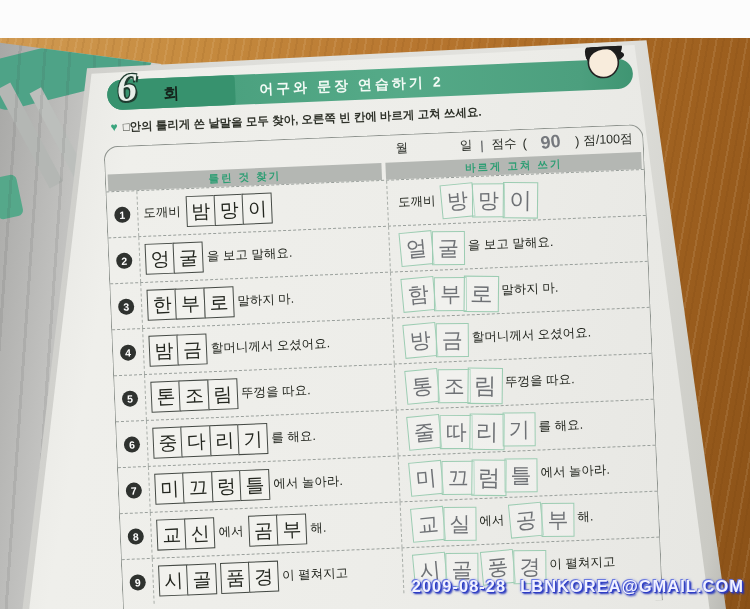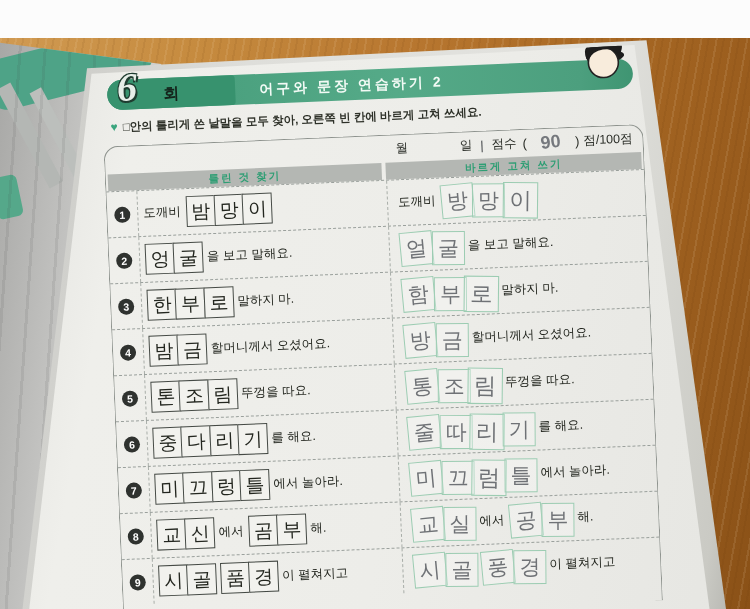--- a/index.html
+++ b/index.html
@@ -389,14 +389,17 @@
                 </span>
                 <span class="printed-text">이 펼쳐지고</span>
               </div>
   </div>
 </div>
       </div>
 
     </div>
   </div>
 
+  <div class="watermark">
+    <span class="wm-date">2009-08-28</span><span>LBNKOREA@GMAIL.COM</span>
+  </div>
 
 </div>
 
 </body></html>

